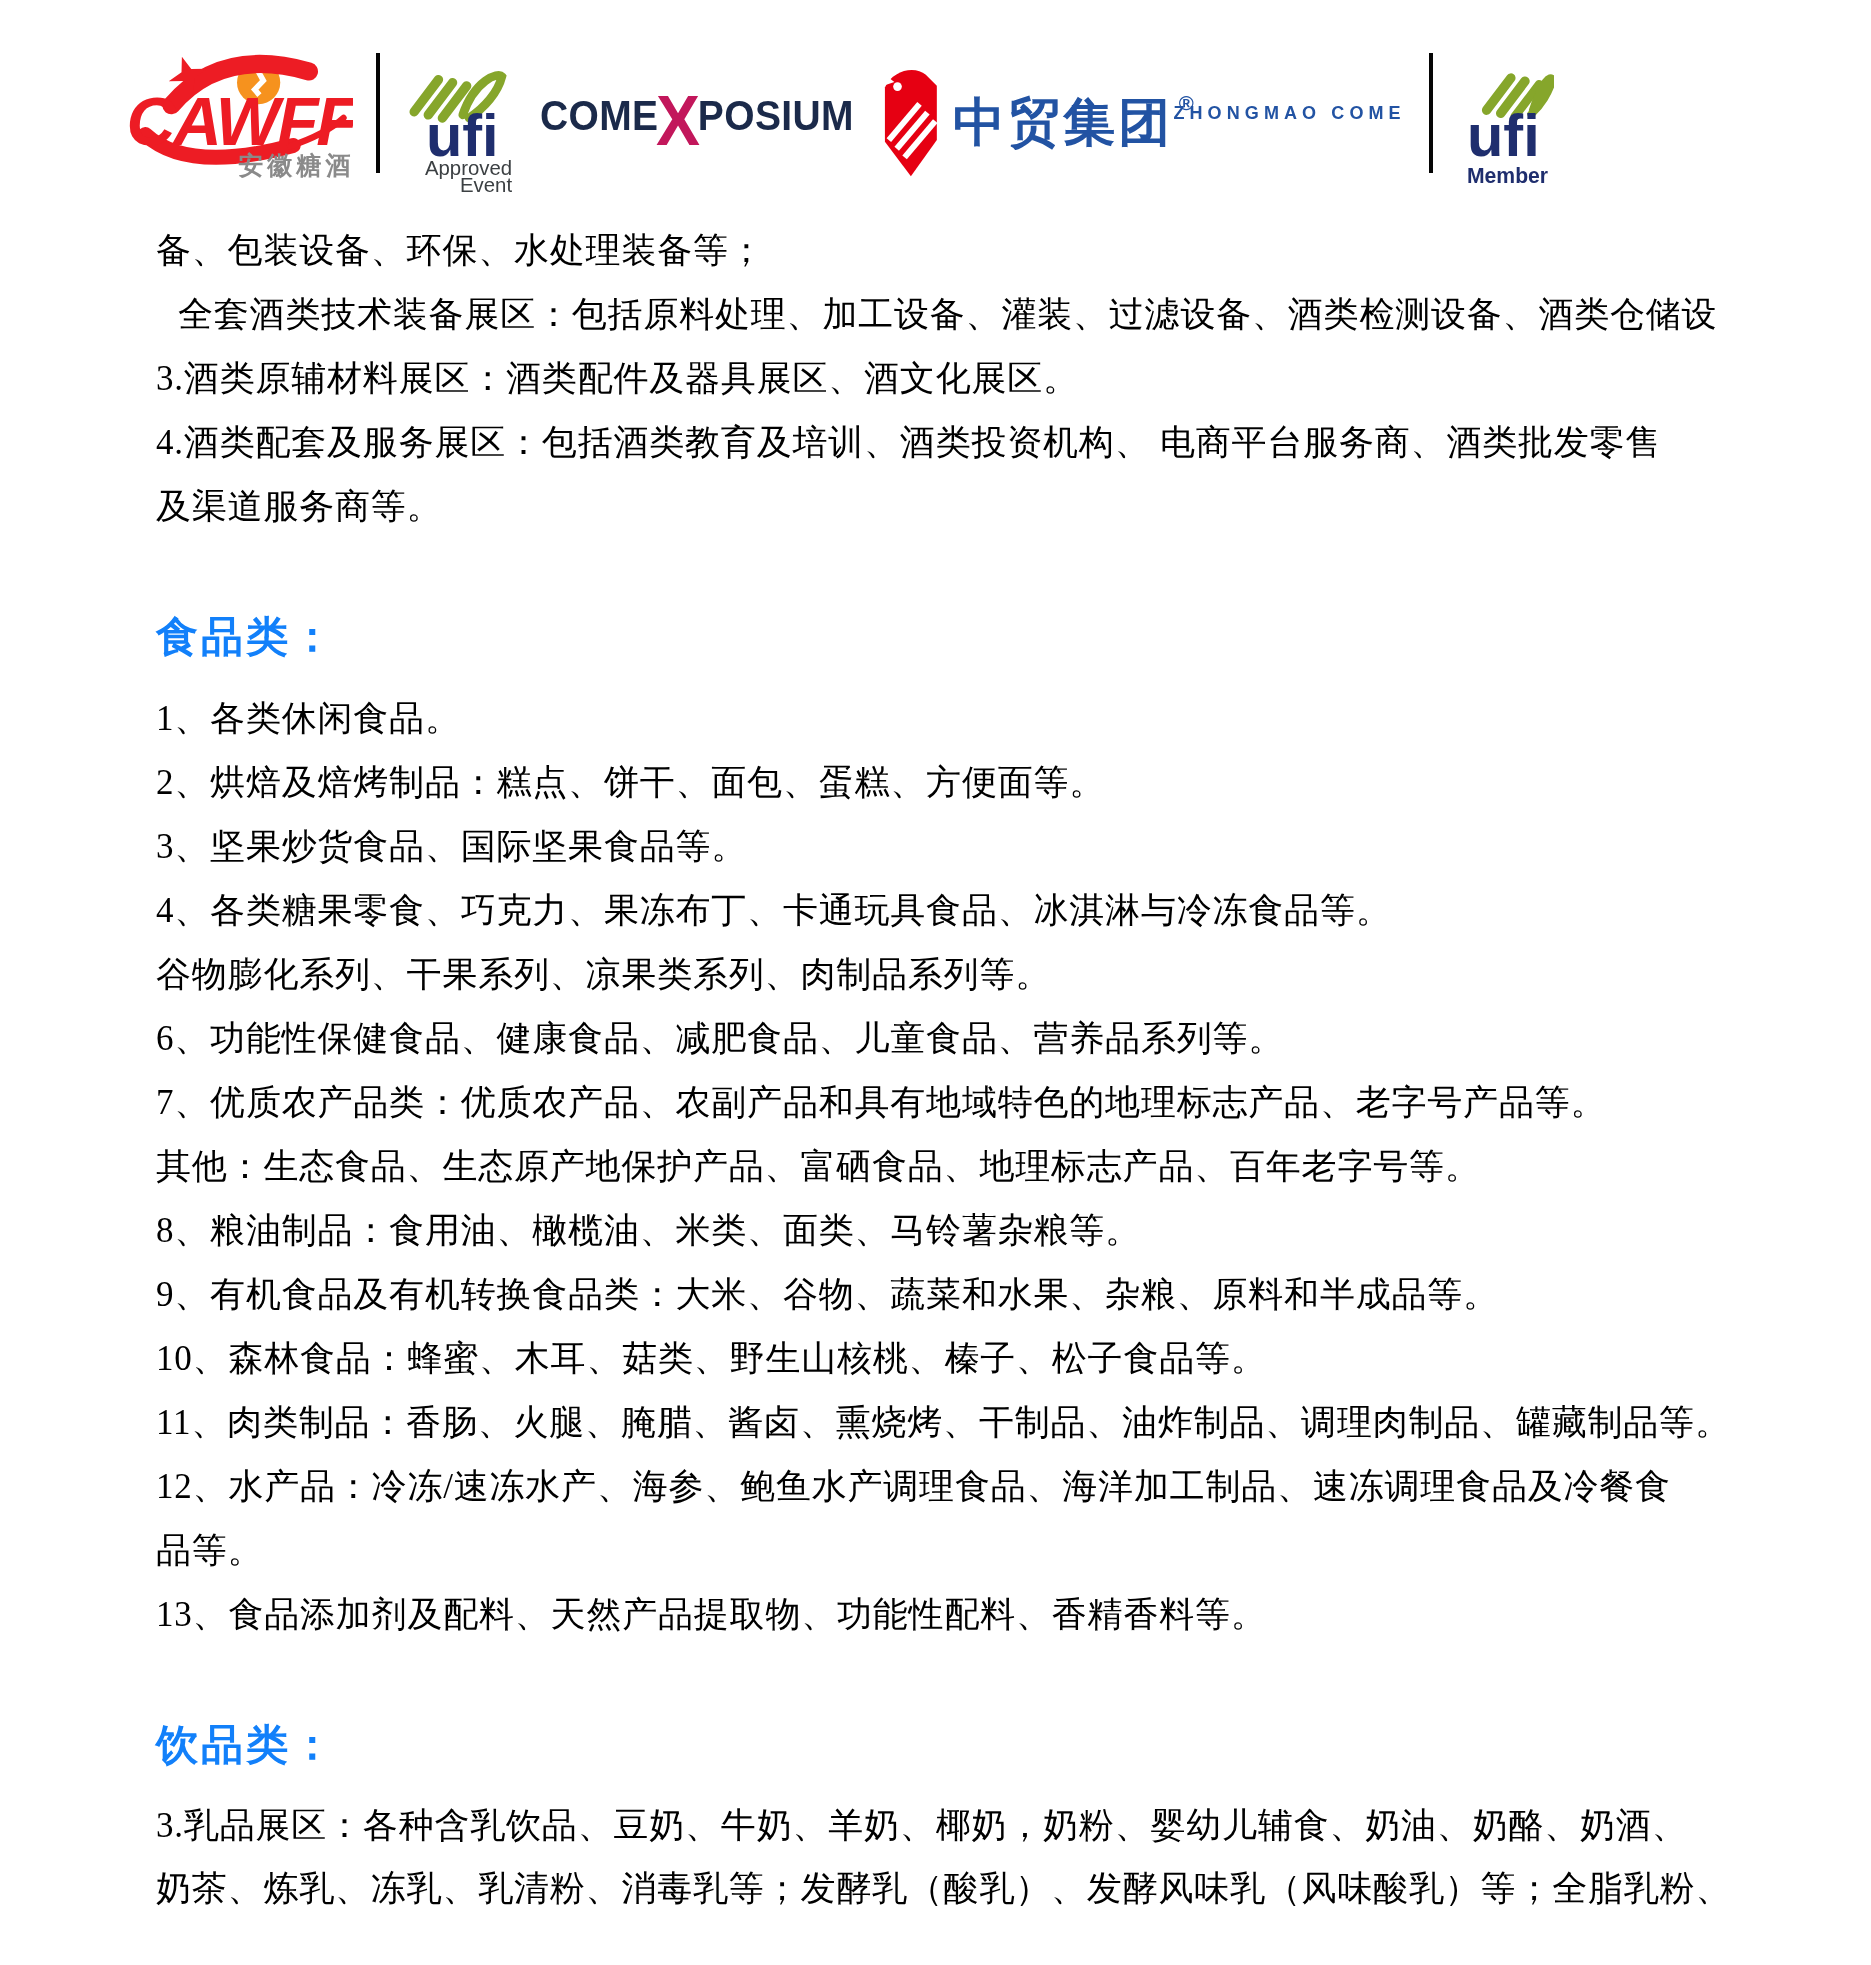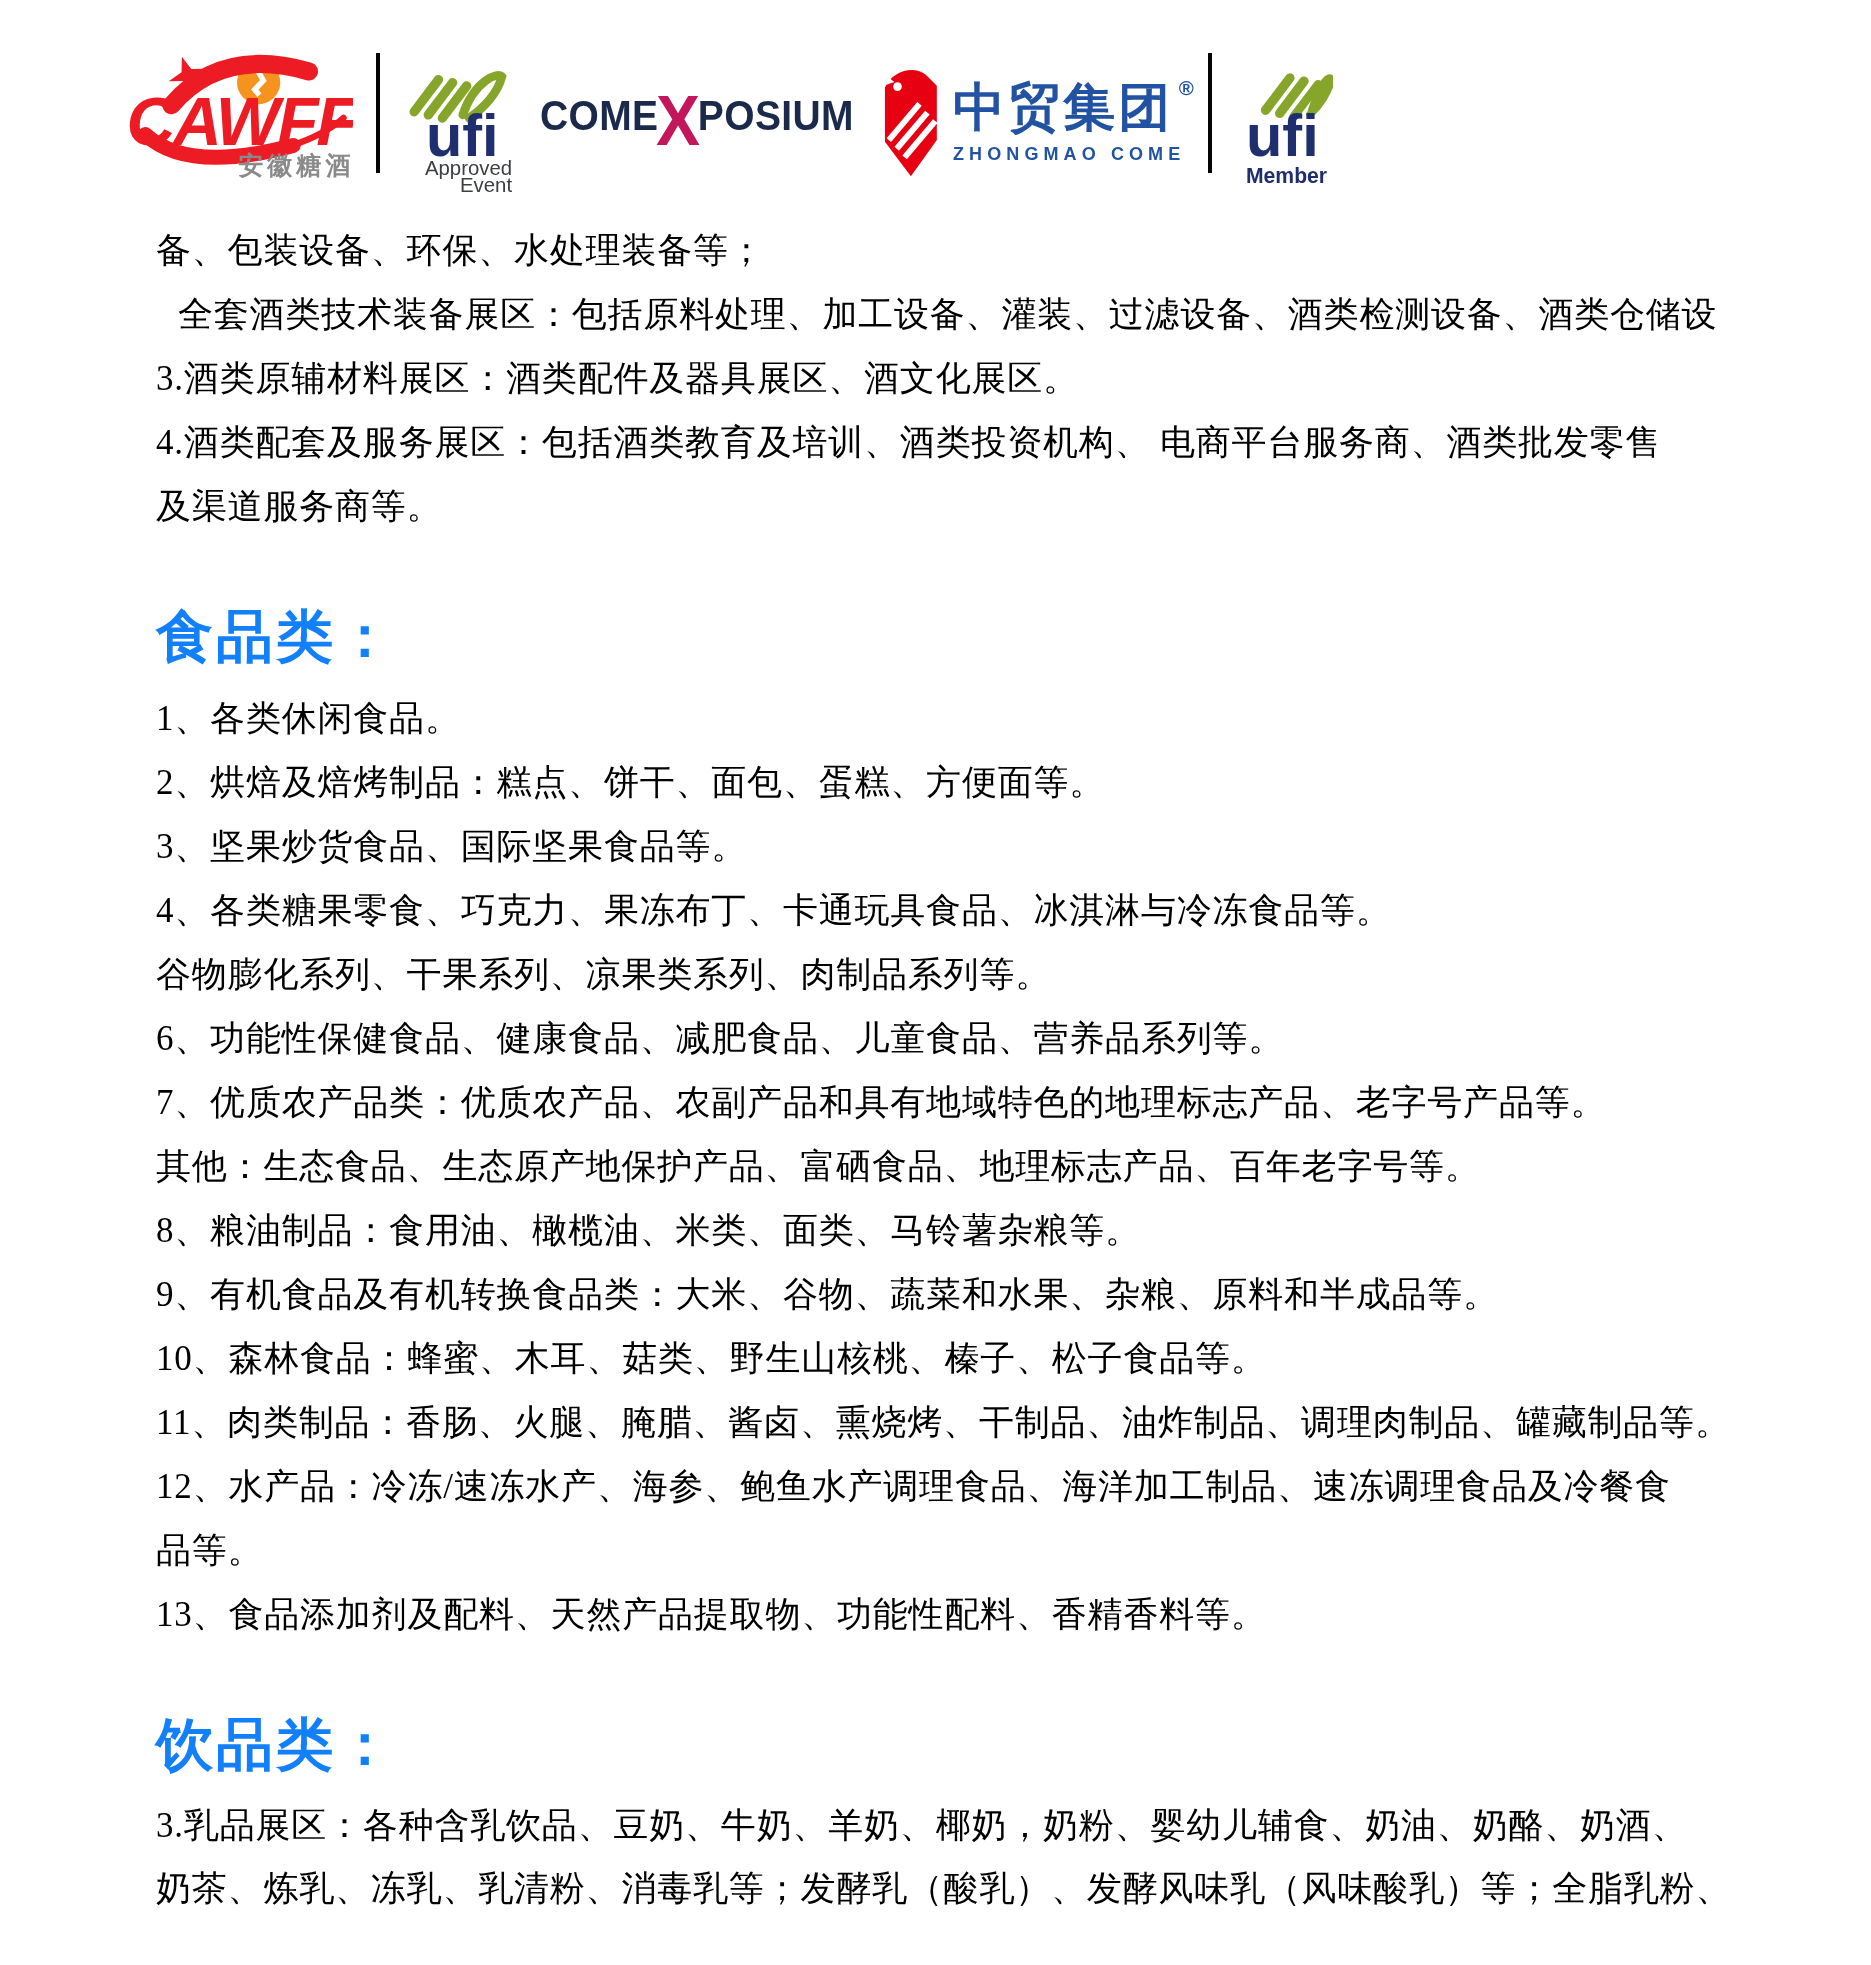--- a/index.html
+++ b/index.html
@@ -46,21 +46,21 @@
     font-family:"Liberation Sans","DejaVu Sans",sans-serif;
     font-weight:bold;color:var(--comex_navy);
     transform:scaleY(1.08);
   }
   .comexposium .part{font-size:39px;letter-spacing:0.4px;}
   .comexposium .xmark{
     color:var(--comex_x);font-size:66px;line-height:39px;
     margin:0 -2.4px;position:relative;top:4.7px;font-style:normal;
   }
   .zhongmao{display:flex;align-items:center;gap:11px;margin-top:21.6px;}
-  .zhongmao-textcol{display:flex;flex-direction:column;align-items:flex-start;}
+  .zhongmao-textcol{display:flex;flex-direction:row;align-items:flex-start;}
   .zhongmao-name{
     position:relative;
     font-family:"Liberation Sans","DejaVu Sans",sans-serif;
     font-weight:bold;font-size:52px;line-height:55px;
     letter-spacing:3.1px;color:var(--zhongmao_blue);white-space:nowrap;
   }
   .zhongmao-reg{
     position:absolute;top:-19px;right:-20.4px;
     font-size:20.4px;letter-spacing:0;color:var(--zhongmao_blue);
   }
@@ -76,21 +76,21 @@
   }
   .line{
     font-size:35px;line-height:64px;letter-spacing:0.8px;
     white-space:nowrap;color:var(--text_black);
   }
   .bev .line{line-height:63px;}
   .line.indent{padding-left:22px;}
   .section-heading{
     font-family:"Liberation Sans","DejaVu Sans",sans-serif;
     font-weight:bold;color:var(--accent_heading);
-    font-size:57px;line-height:65px;letter-spacing:3.1px;
+    font-size:42px;line-height:65px;letter-spacing:3.1px;
     margin:65px 0 17.7px 0;white-space:nowrap;
   }
 </style>
 </head>
 <body>
 
 <div class="page">
 
   <div class="header">
 

